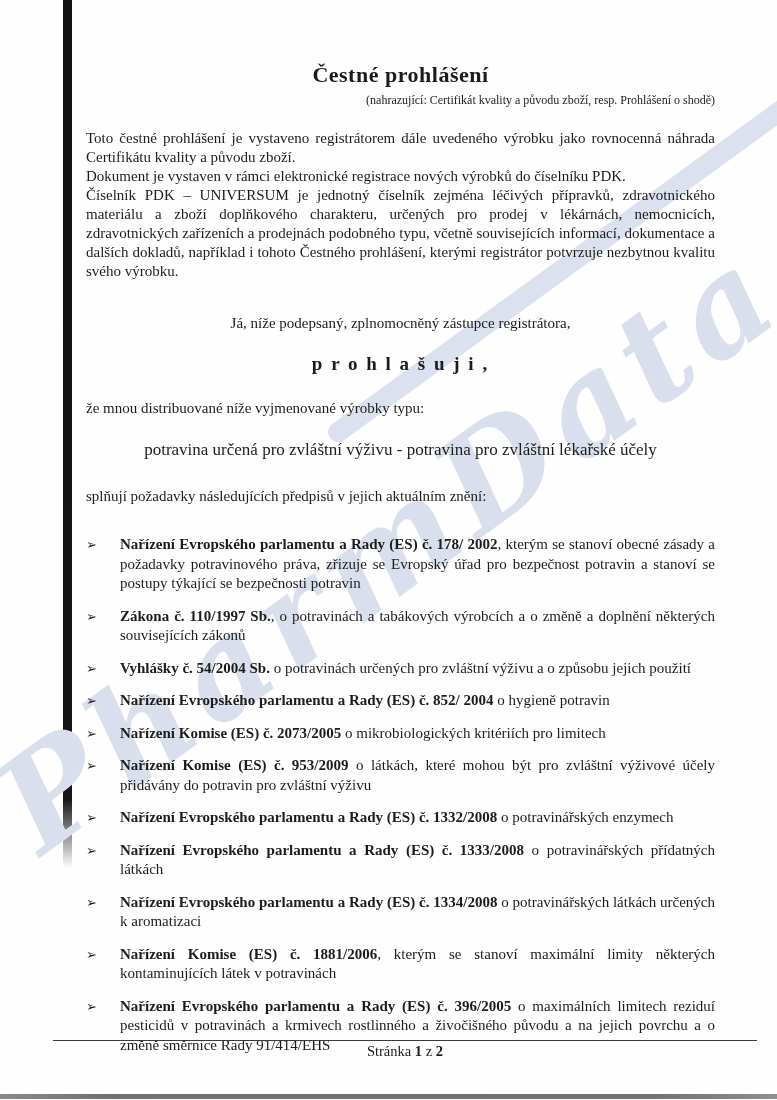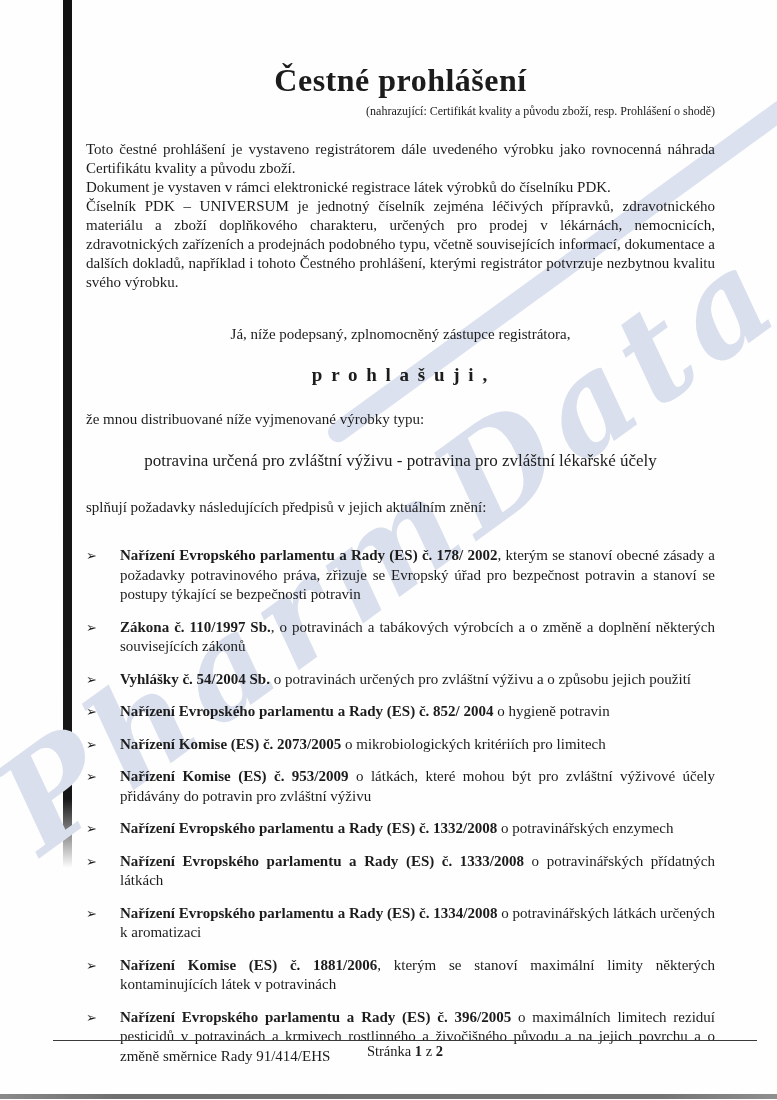--- a/index.html
+++ b/index.html
@@ -31,21 +31,21 @@
   }
   .watermark-stroke {
     position:absolute; left:330px; top:428px; width:640px; height:20px;
     background:#dbe1ee; border-radius:12px;
     transform:rotate(-36deg); transform-origin:0 50%;
     z-index:1;
   }
   
   .content { position:relative; z-index:2; margin:0 62px 0 86px; }
   .doc-title {
-    text-align:center; font-weight:bold; font-size:32px;
+    text-align:center; font-weight:bold; font-size:22px;
     padding-top:62px; margin:0; letter-spacing:0.5px;
   }
   .doc-subtitle {
     text-align:right; font-weight:normal; font-size:12px; margin:5px 0 0 0;
   }
   .intro { margin-top:21px; font-size:15px; line-height:19px; text-align:justify; }
   .intro p { margin:0; }
   .center-line { text-align:center; font-size:15px; margin:34px 0 0 0; }
   .declare-verb {
     text-align:center; font-weight:bold; font-size:19px;
@@ -84,21 +84,21 @@
 
   <div class="watermark-stroke"></div>
   <div class="watermark">PharmData s.r.o.</div>
 
   <div class="content">
     <h1 class="doc-title">Čestné prohlášení</h1>
     <h2 class="doc-subtitle">(nahrazující: Certifikát kvality a původu zboží, resp. Prohlášení o shodě)</h2>
 
     <div class="intro">
       <p>Toto čestné prohlášení je vystaveno registrátorem dále uvedeného výrobku jako rovnocenná náhrada Certifikátu kvality a původu zboží.</p>
-      <p>Dokument je vystaven v rámci elektronické registrace látek výrobků do číselníku PDK.</p>
+      <p>Dokument je vystaven v rámci elektronické registrace nových výrobků do číselníku PDK.</p>
       <p>Číselník PDK – UNIVERSUM je jednotný číselník zejména léčivých přípravků, zdravotnického materiálu a zboží doplňkového charakteru, určených pro prodej v lékárnách, nemocnicích, zdravotnických zařízeních a prodejnách podobného typu, včetně souvisejících informací, dokumentace a dalších dokladů, například i tohoto Čestného prohlášení, kterými registrátor potvrzuje nezbytnou kvalitu svého výrobku.</p>
     </div>
 
     <p class="center-line">Já, níže podepsaný, zplnomocněný zástupce registrátora,</p>
     <p class="declare-verb">p r o h l a š u j i ,</p>
     <p class="products-intro">že mnou distribuované níže vyjmenované výrobky typu:</p>
     <p class="product-type">potravina určená pro zvláštní výživu - potravina pro zvláštní lékařské účely</p>
     <p class="compliance">splňují požadavky následujících předpisů v jejich aktuálním znění:</p>
 
     <ul class="regulations">

